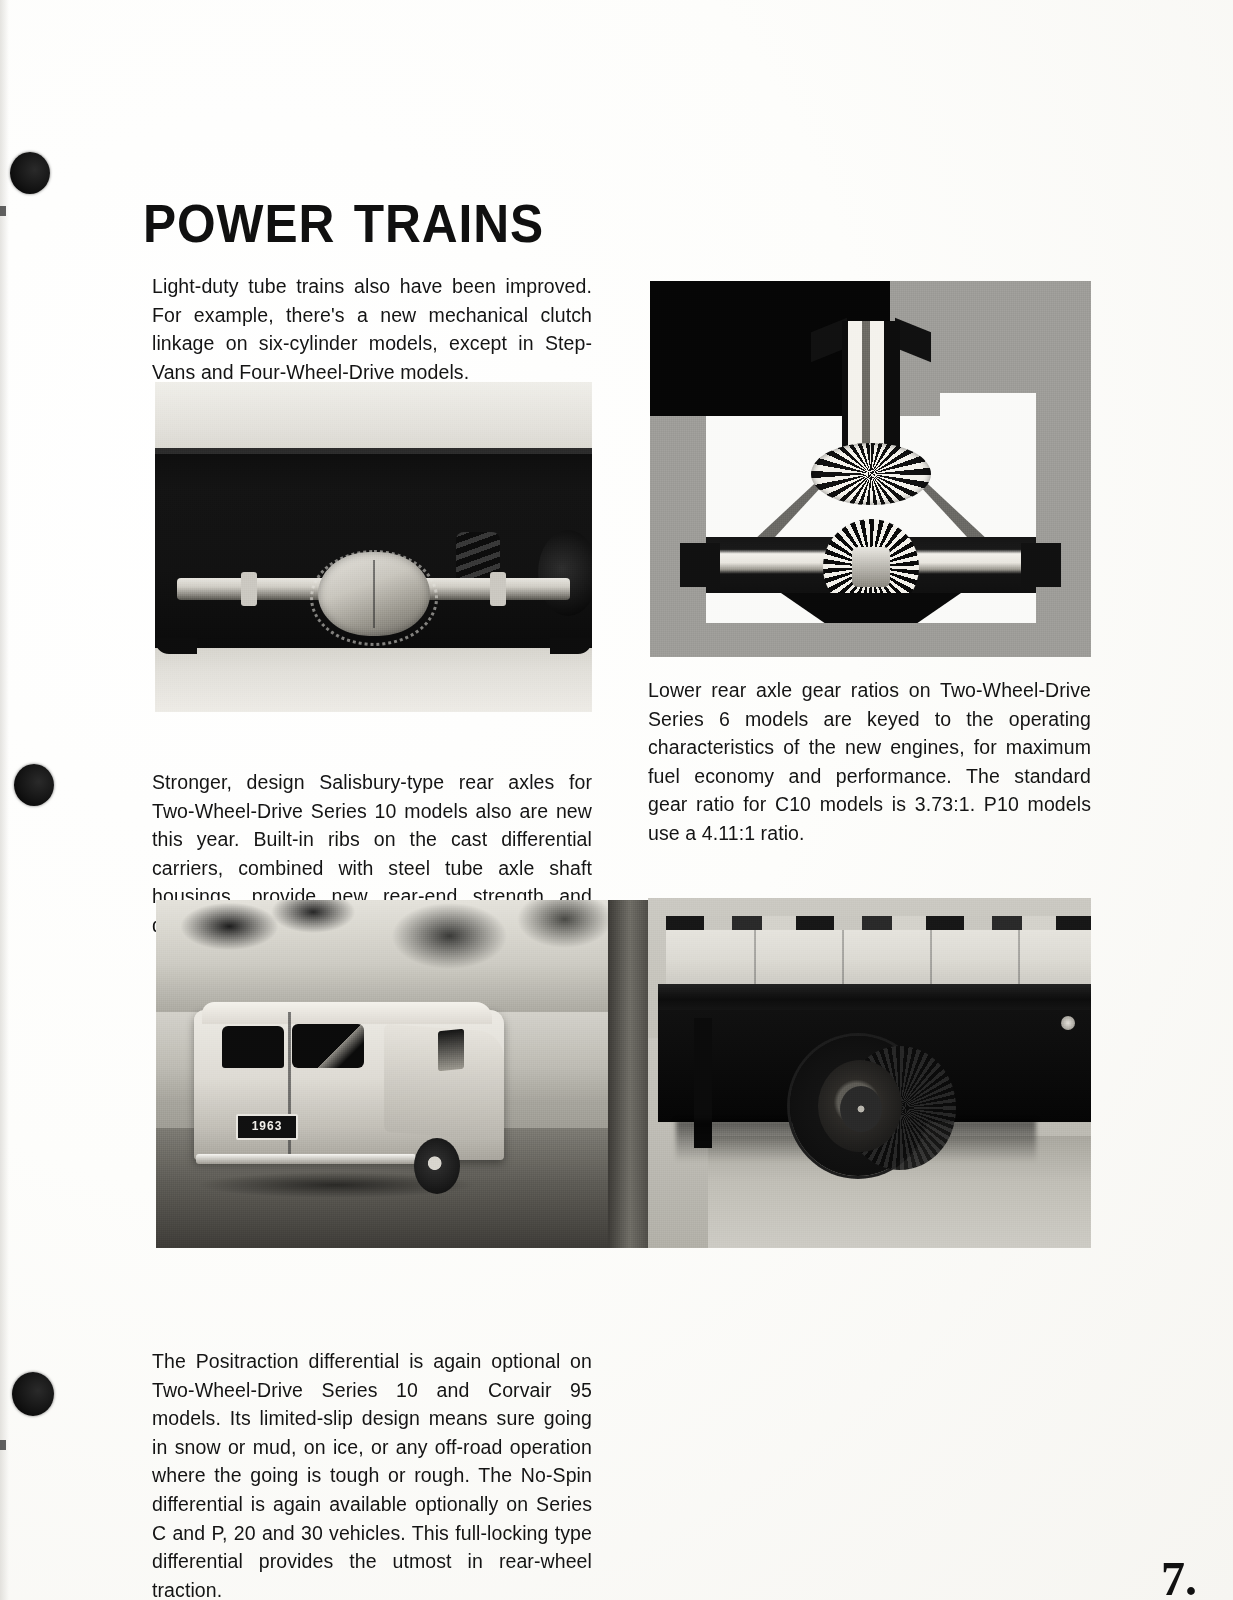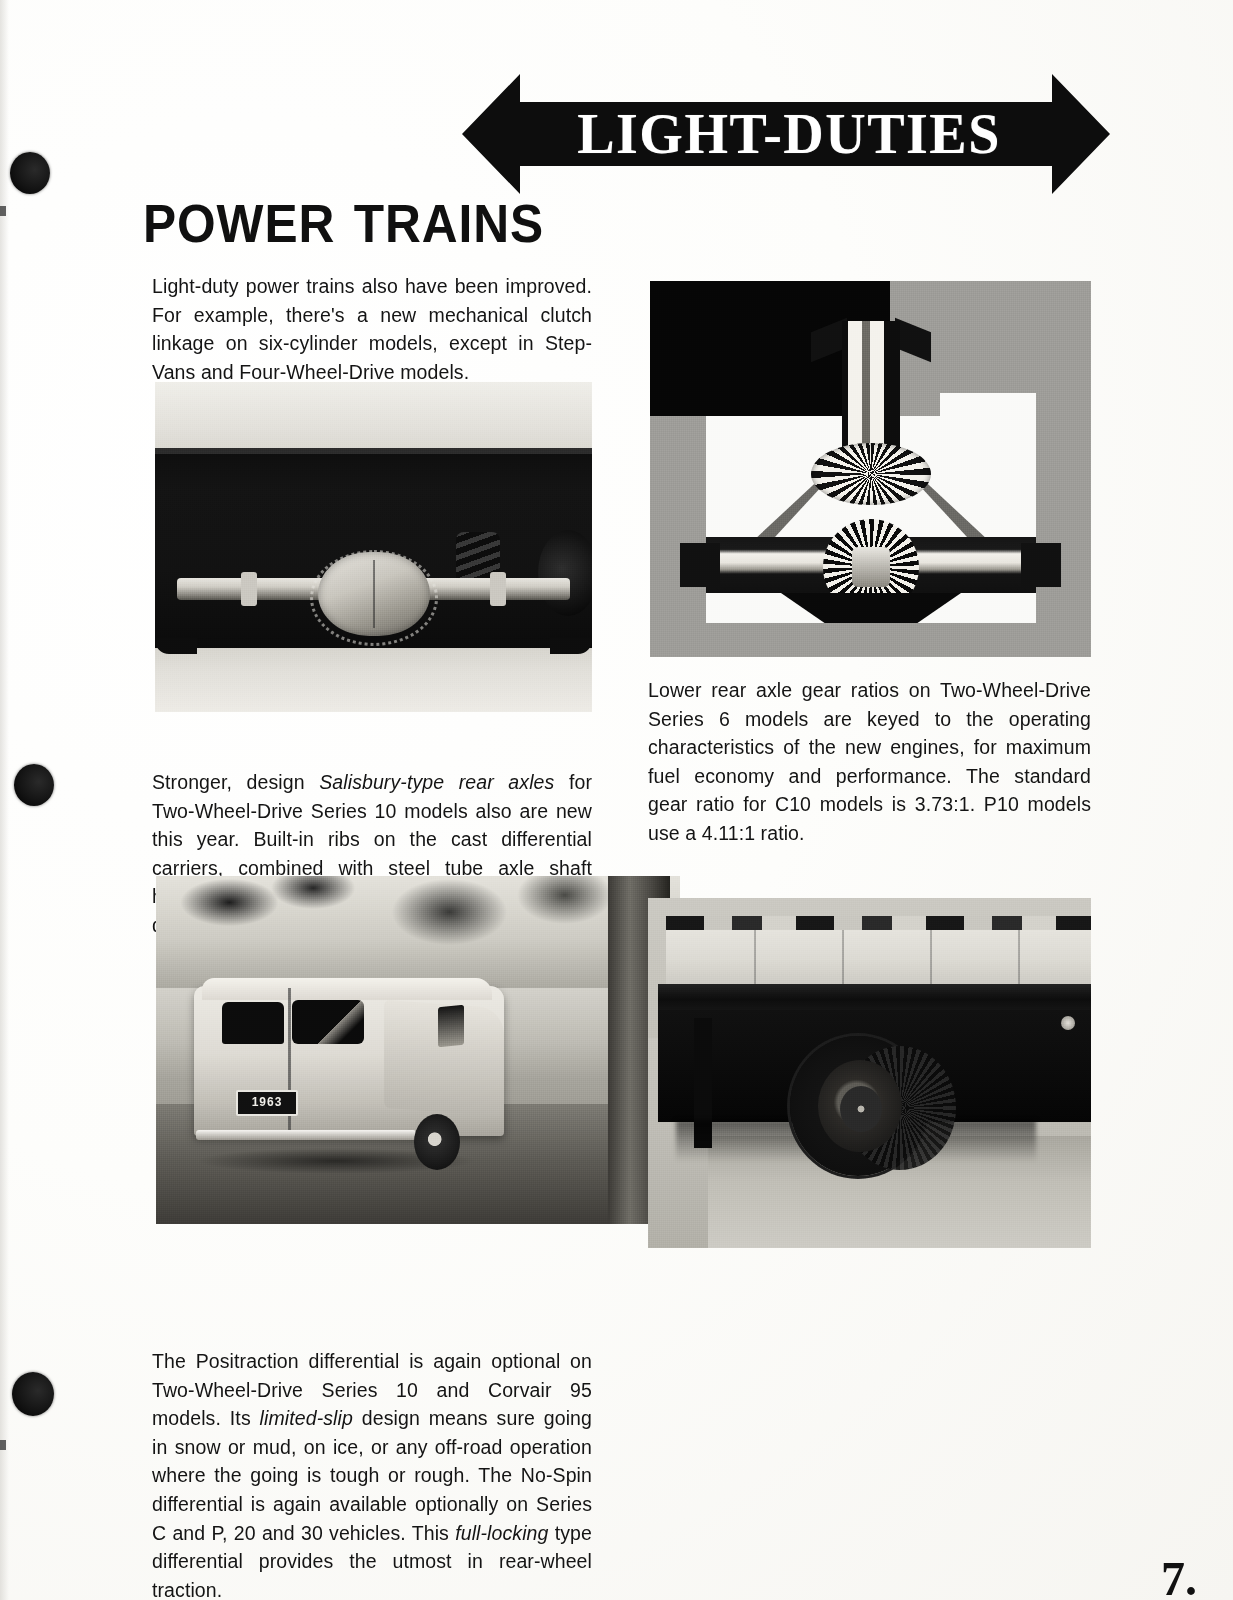--- a/index.html
+++ b/index.html
@@ -66,21 +66,21 @@
 
   p.body{
     margin:0 0 0 0;
     font-family:"Liberation Sans", sans-serif;
     font-size:19.5px;
     line-height:28.6px;
     text-align:justify;
     color:#141414;
     letter-spacing:.1px;
   }
-  p.body .it{font-style:italic;}
+  p.body .it{}
 
   
   .photo{position:relative;overflow:hidden;background:#ddd;}
   .photo .grain{
     position:absolute;inset:0;pointer-events:none;
     background-image:
       repeating-linear-gradient(0deg, rgba(255,255,255,.035) 0 1px, rgba(0,0,0,.035) 1px 2px),
       repeating-linear-gradient(90deg, rgba(255,255,255,.03) 0 1px, rgba(0,0,0,.03) 1px 2px);
     mix-blend-mode:overlay;opacity:.75;
   }
@@ -167,21 +167,21 @@
     background:repeating-conic-gradient(from 10deg,#0a0a0a 0 6deg,#f2f0ea 6deg 12deg);}
   .df-hub{position:absolute;left:50%;top:266px;transform:translateX(-50%);
     width:38px;height:40px;border-radius:6px;
     background:linear-gradient(180deg,#e9e7e1,#8b8880);}
   .df-lowerblack{position:absolute;left:50%;top:312px;transform:translateX(-50%);
     width:0;height:0;border-left:90px solid transparent;border-right:90px solid transparent;
     border-top:62px solid #090909;}
 
   
   .ph-van{
-    position:absolute;left:156px;top:876px;width:524px;height:348px;
+    position:absolute;left:156px;top:900px;width:524px;height:348px;
     background:linear-gradient(180deg,#cfcdc6 0%,#b8b6ae 40%,#9b9991 70%,#6e6c65 100%);
   }
   .vn-sky{position:absolute;left:0;top:0;width:100%;height:116px;
     background:linear-gradient(180deg,#e4e2db 0%,#cdcbc3 55%,#a9a79f 100%);}
   .vn-foliage{position:absolute;left:0;top:0;width:100%;height:120px;
     background:
       radial-gradient(ellipse 70px 34px at 14% 22%,#1d1d1d 0%,rgba(30,30,30,0) 70%),
       radial-gradient(ellipse 60px 30px at 30% 10%,#262626 0%,rgba(30,30,30,0) 70%),
       radial-gradient(ellipse 80px 46px at 56% 30%,#3a3a38 0%,rgba(60,60,60,0) 72%),
       radial-gradient(ellipse 66px 40px at 78% 16%,#4a4a46 0%,rgba(70,70,70,0) 72%);}
@@ -272,33 +272,27 @@
     </div>
   <div class="hole hole-2">
       <span class="crescent"></span>
     </div>
   <div class="hole hole-3">
       <span class="crescent"></span>
     </div>
   <div class="tick" style="top:206px;"></div>
   <div class="tick" style="top:1440px;"></div>
 
-  <div class="banner">
-    <svg viewBox="0 0 648 124" preserveAspectRatio="none">
-      <polygon points="0,62 58,2 58,30 590,30 590,2 648,62 590,122 590,94 58,94 58,122" fill="#0d0d0d"></polygon>
-    </svg>
-    <div class="banner-label">LIGHT-DUTIES</div>
-  </div>
 
   <div class="section-title">
     <span>POWER</span><span class="sp"></span><span>TRAINS</span>
   </div>
 
   <div class="col-left">
-    <p class="body">Light-duty power trains also have been improved. For example, there's a new mechanical clutch linkage on six-cylinder models, except in Step-Vans and Four-Wheel-Drive models.</p>
+    <p class="body">Light-duty tube trains also have been improved. For example, there's a new mechanical clutch linkage on six-cylinder models, except in Step-Vans and Four-Wheel-Drive models.</p>
   </div>
 
   <div class="photo ph-axle">
     <div class="ax-white-top"></div>
     <div class="ax-white-bot"></div>
     <div class="ax-body"></div>
     <div class="ax-corner-l"></div>
     <div class="ax-corner-r"></div>
     <div class="ax-spring"></div>
     <div class="ax-wheel"></div>

